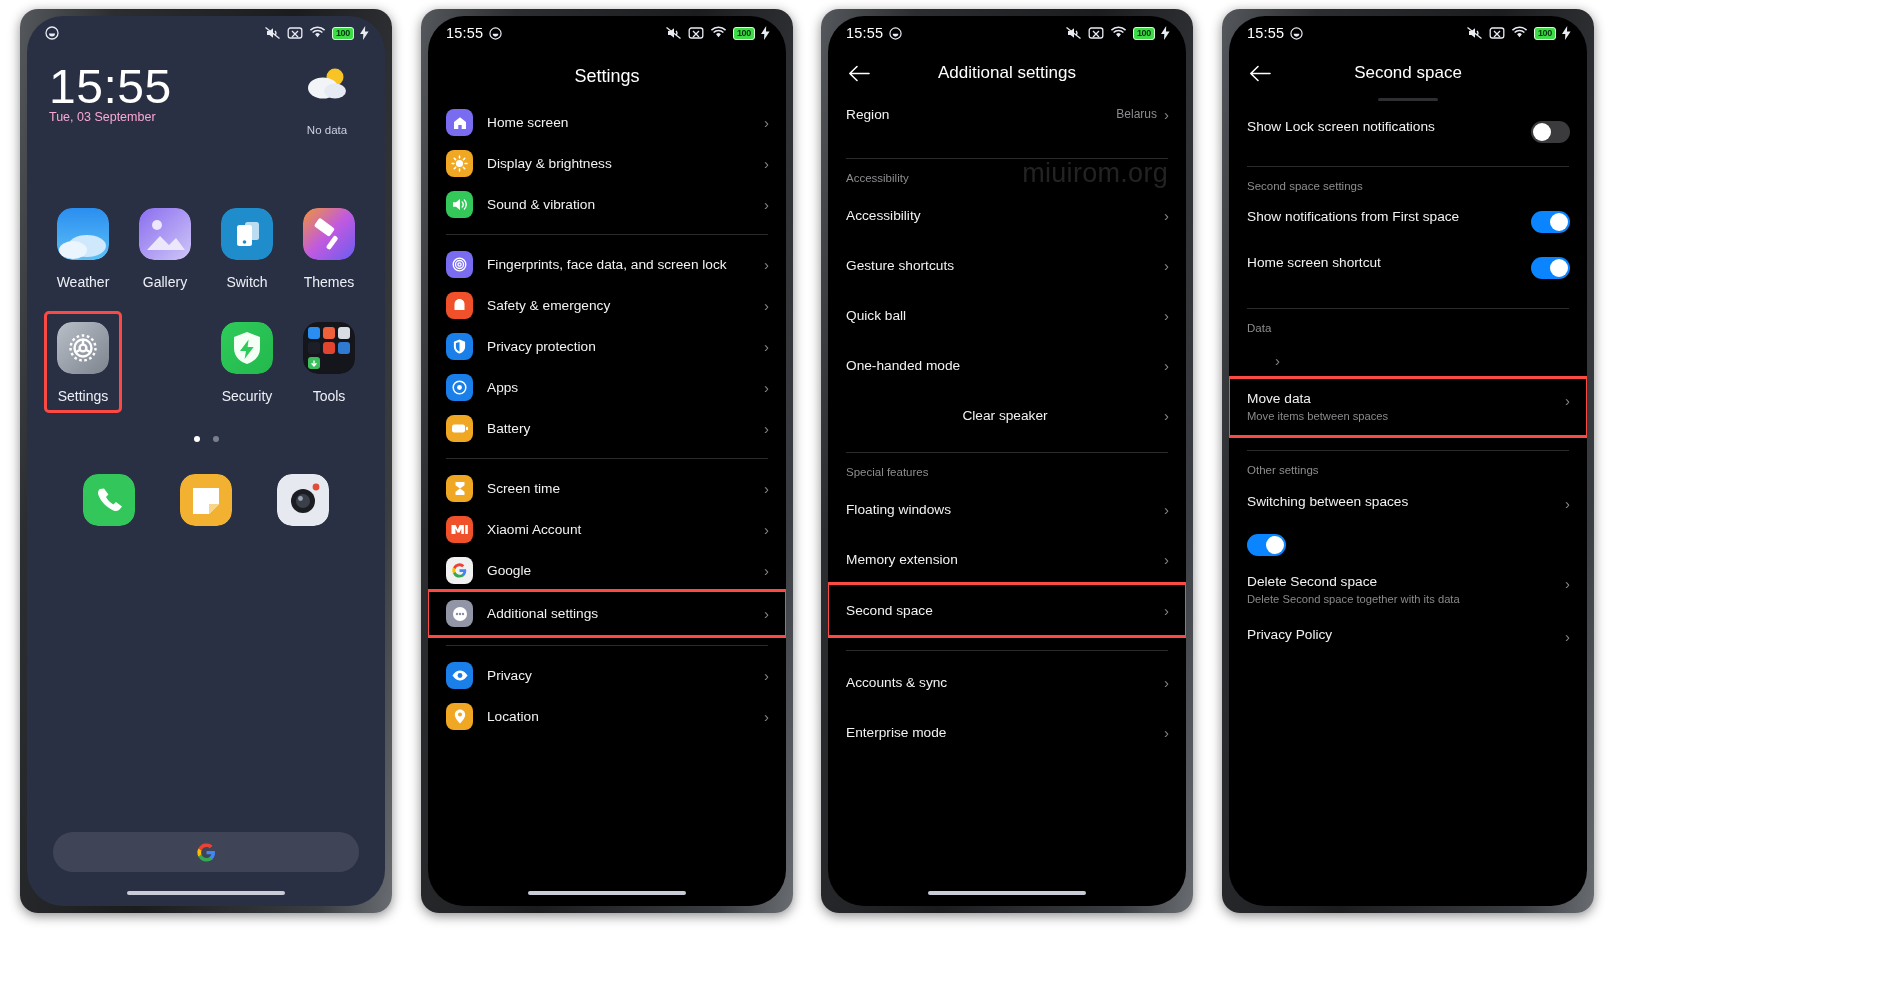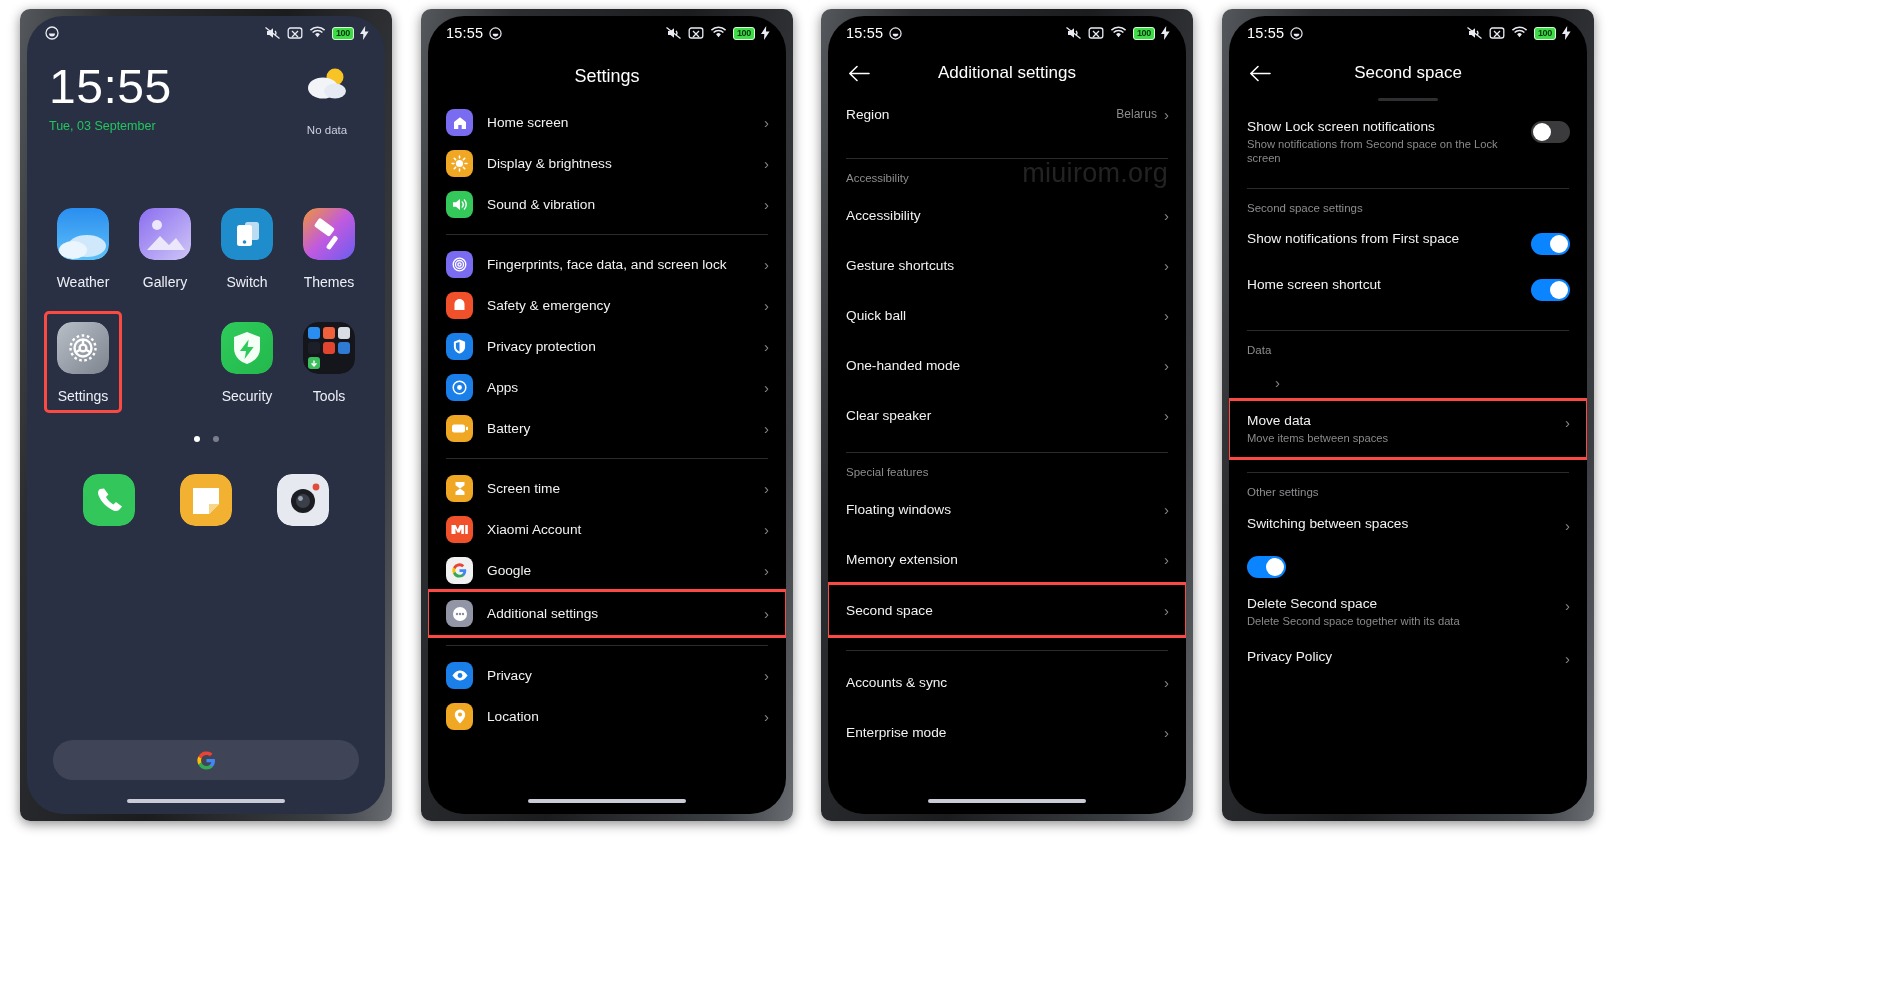--- a/index.html
+++ b/index.html
@@ -14,23 +14,23 @@
     width: 1889px; height: 982px;
     background: #ffffff;
     display: flex;
     align-items: flex-start;
   }
 
   
   .phone {
     position: relative;
     width: 372px;
-    height: 812px;
+    height: 904px;
     margin-top: 9px;
-    border-radius: 10px;
+    border-radius: 18px;
     background: linear-gradient(100deg,#55585c 0%, #2b2d30 18%, #1b1c1e 52%, #3a3d41 86%, #6a6e72 100%);
     padding: 7px;
     box-shadow: 0 3px 12px rgba(0,0,0,.45);
     flex: 0 0 auto;
   }
   .phone.p1 { margin-left: 20px; }
   .phone.p2 { margin-left: 29px; }
   .phone.p3 { margin-left: 28px; }
   .phone.p4 { margin-left: 29px; }
 
@@ -66,21 +66,21 @@
     background:#3ddc46; color:#05340a;
     font-size:9px; font-weight:bold;
     border-radius:3px; padding:1px 3px 1px 3px;
     border:1.5px solid #d8ffd8; min-width:22px; height:13px;
     letter-spacing:-.3px;
   }
 
   
   .clockwrap { padding: 14px 22px 0 22px; display:flex; justify-content:space-between; align-items:flex-start; }
   .clock-time { font-size: 48px; font-weight: 300; color:#fff; line-height: .96; letter-spacing: .5px; }
-  .clock-date { font-size: 12.5px; color:#22c55e; margin-top: 9px; }
+  .clock-date { font-size: 12.5px; color:#f9a8d4; }
   .weather-w { text-align:center; width: 72px; margin-top: 2px;}
   .weather-txt { font-size: 11.5px; color:#ccd1df; margin-top: 20px; }
 
   .appgrid { padding: 72px 20px 0 20px; }
   .approw { display:flex; justify-content: space-between; margin-bottom: 32px; }
   .app { width: 72px; text-align:center; position: relative; }
   .appicon {
     width: 52px; height: 52px; border-radius: 15px;
     margin: 0 auto; position: relative; overflow:hidden;
   }
@@ -698,21 +698,21 @@
           <div class="chev">›</div>
         </div>
         <div class="row" style="height:50px;">
           <div class="rlabel">Quick ball</div>
           <div class="chev">›</div>
         </div>
         <div class="row" style="height:50px;">
           <div class="rlabel">One-handed mode</div>
           <div class="chev">›</div>
         </div>
-        <div class="row" style="height:50px;">
+        <div class="row" style="height:50px;text-align:center;">
           <div class="rlabel">Clear speaker</div>
           <div class="chev">›</div>
         </div>
 
         <div class="divider" style="margin-top:12px;margin-bottom:4px;"></div>
 
         <div class="grouphdr">Special features</div>
         <div class="row" style="height:50px;">
           <div class="rlabel">Floating windows</div>
           <div class="chev">›</div>
@@ -794,21 +794,20 @@
         <div class="title">Second space</div>
       </div>
 
       <div class="topline" style="top:82px;"></div>
 
       <div class="list" style="padding-top:14px;">
 
         <div class="row2">
           <div class="txt">
             <div class="t1">Show Lock screen notifications</div>
-            <div class="t2">Show notifications from Second space on the Lock screen</div>
           </div>
           <div class="right">
             <div class="toggle"></div>
           </div>
         </div>
 
         <div class="divider" style="margin-top:14px;margin-bottom:4px;"></div>
 
         <div class="grouphdr">Second space settings</div>
 

